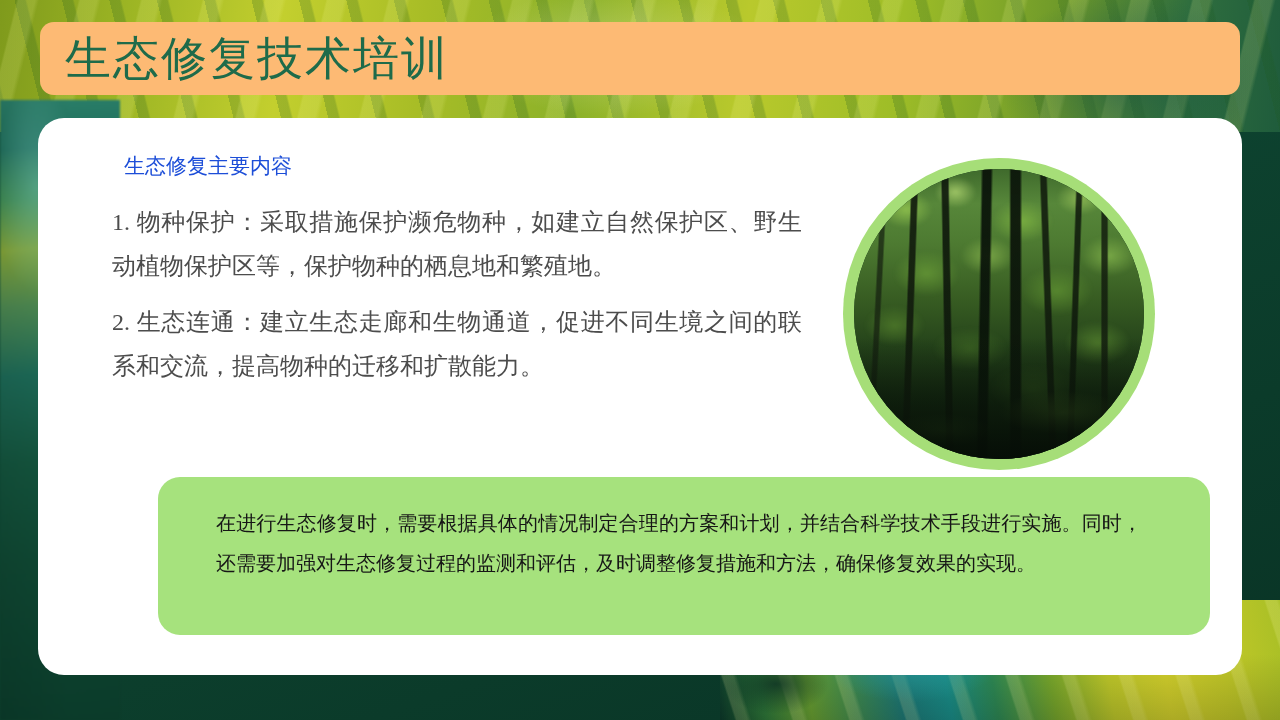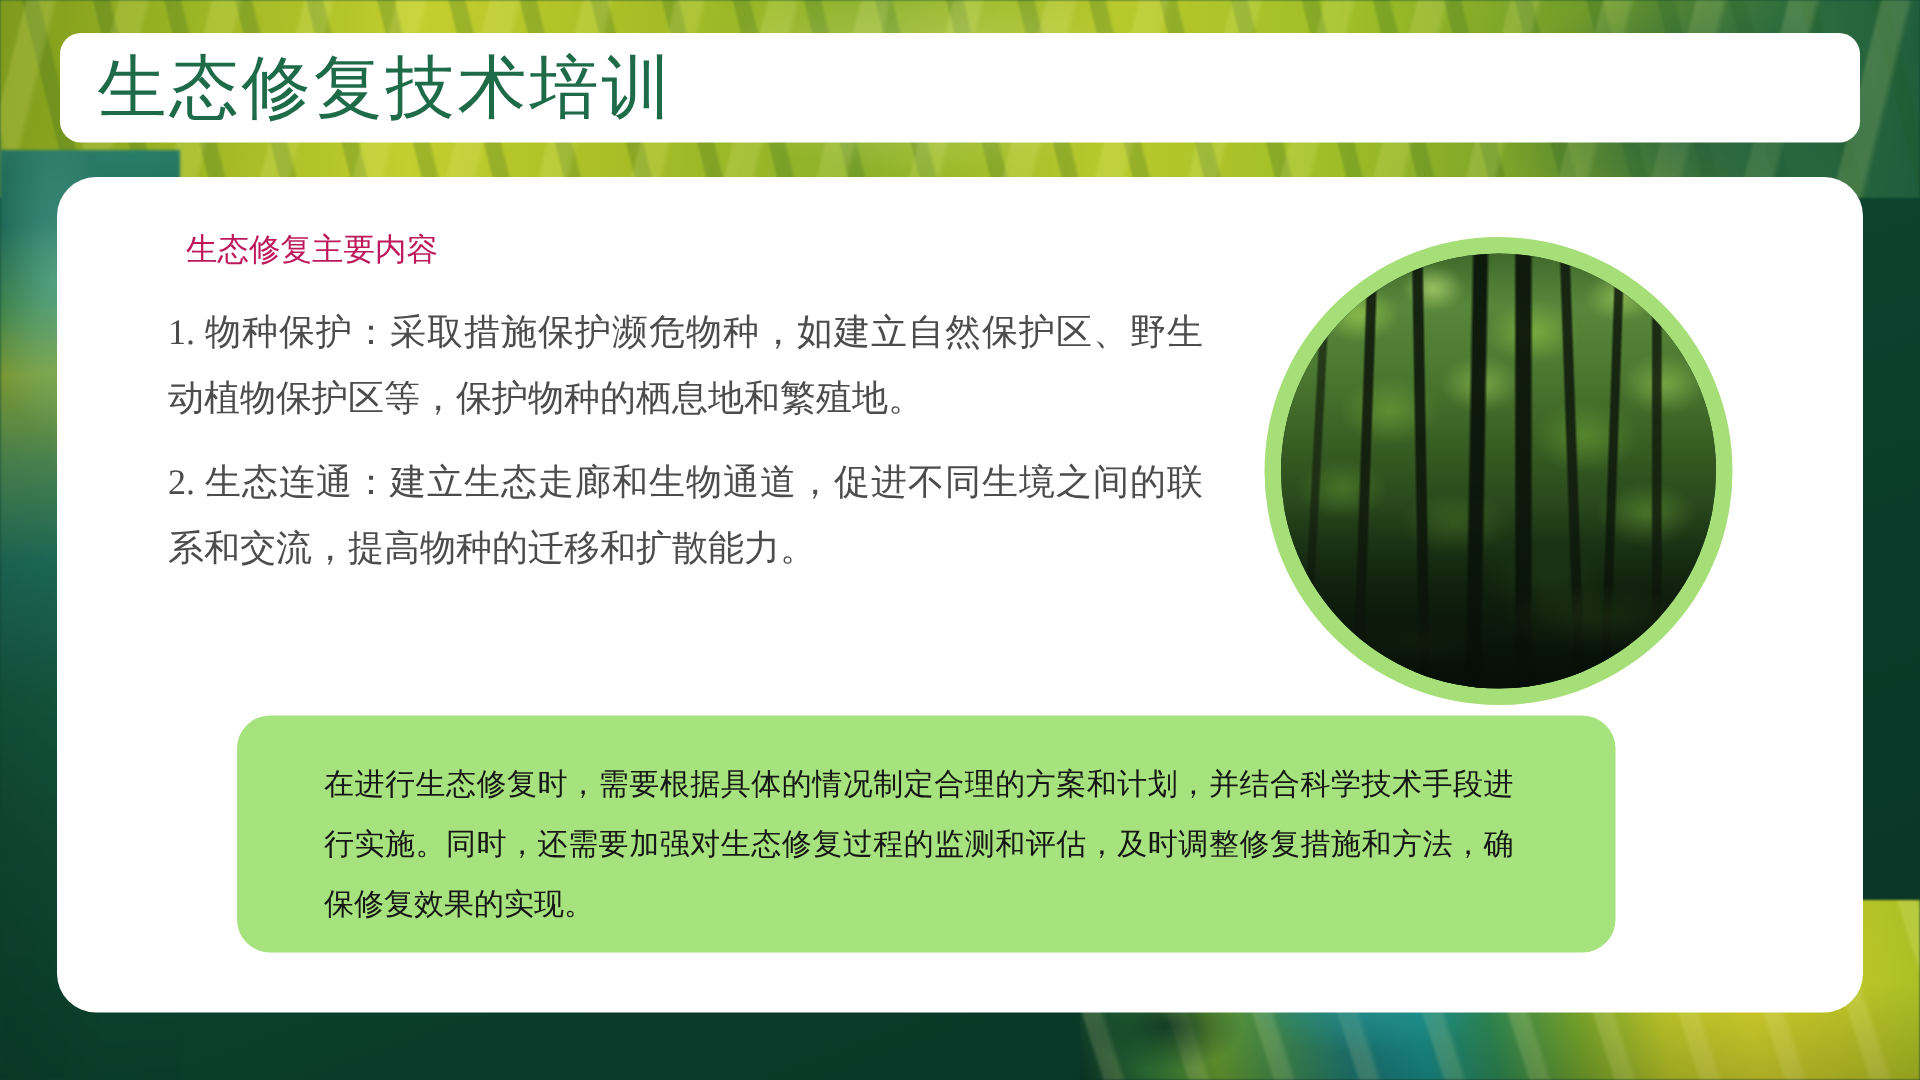--- a/index.html
+++ b/index.html
@@ -132,21 +132,21 @@
       radial-gradient(ellipse 120px 50px at 34% 55%, rgba(40,150,150,0.70), rgba(0,0,0,0) 72%),
       radial-gradient(ellipse 70px 40px at 10% 70%, rgba(10,45,35,0.80), rgba(0,0,0,0) 75%),
       linear-gradient(0deg, rgba(0,0,0,0.18), rgba(0,0,0,0) 55%);
   }
 
   
   .title-bar {
     position: absolute;
     left: 40px; top: 22px;
     width: 1200px; height: 73px;
-    background: #ffffff;
+    background: #fdba74;
     border-radius: 14px;
     display: flex;
     align-items: center;
   }
   .title-text {
     margin-left: 25px;
     font-family: "Liberation Serif", "DejaVu Serif", serif;
     font-size: 46px;
     line-height: 1;
     letter-spacing: 2px;
@@ -165,21 +165,21 @@
 
   
   .text-col {
     position: absolute;
     left: 74px; top: 34px;
     width: 700px;
   }
   .kicker {
     font-family: "Liberation Serif", "DejaVu Serif", serif;
     font-size: 21px;
-    color: #be185d;
+    color: #1d4ed8;
     margin: 0 0 20px 12px;
     white-space: nowrap;
   }
   .section-heading {
     font-family: "Liberation Sans", "DejaVu Sans", sans-serif;
     font-weight: bold;
     font-size: 30px;
     color: #1f6b4b;
     margin: 0 0 22px 0;
     letter-spacing: 1px;
@@ -262,21 +262,21 @@
     background:
       linear-gradient(180deg, rgba(0,0,0,0) 58%, rgba(8,18,8,0.55) 80%, rgba(5,12,6,0.85) 100%),
       radial-gradient(ellipse 90px 30px at 72% 84%, rgba(120,170,60,0.30), rgba(0,0,0,0) 72%),
       radial-gradient(ellipse 70px 22px at 30% 90%, rgba(90,140,50,0.22), rgba(0,0,0,0) 74%);
   }
 
   
   .callout {
     position: absolute;
     left: 120px; top: 359px;
-    width: 919px; height: 158px;
+    width: 1052px; height: 158px;
     background: #a6e27d;
     border-radius: 22px;
     box-sizing: border-box;
     padding: 26px 68px 0 58px;
   }
   .callout-text {
     font-family: "Liberation Serif", "DejaVu Serif", serif;
     font-size: 20px;
     line-height: 40px;
     color: #161616;

